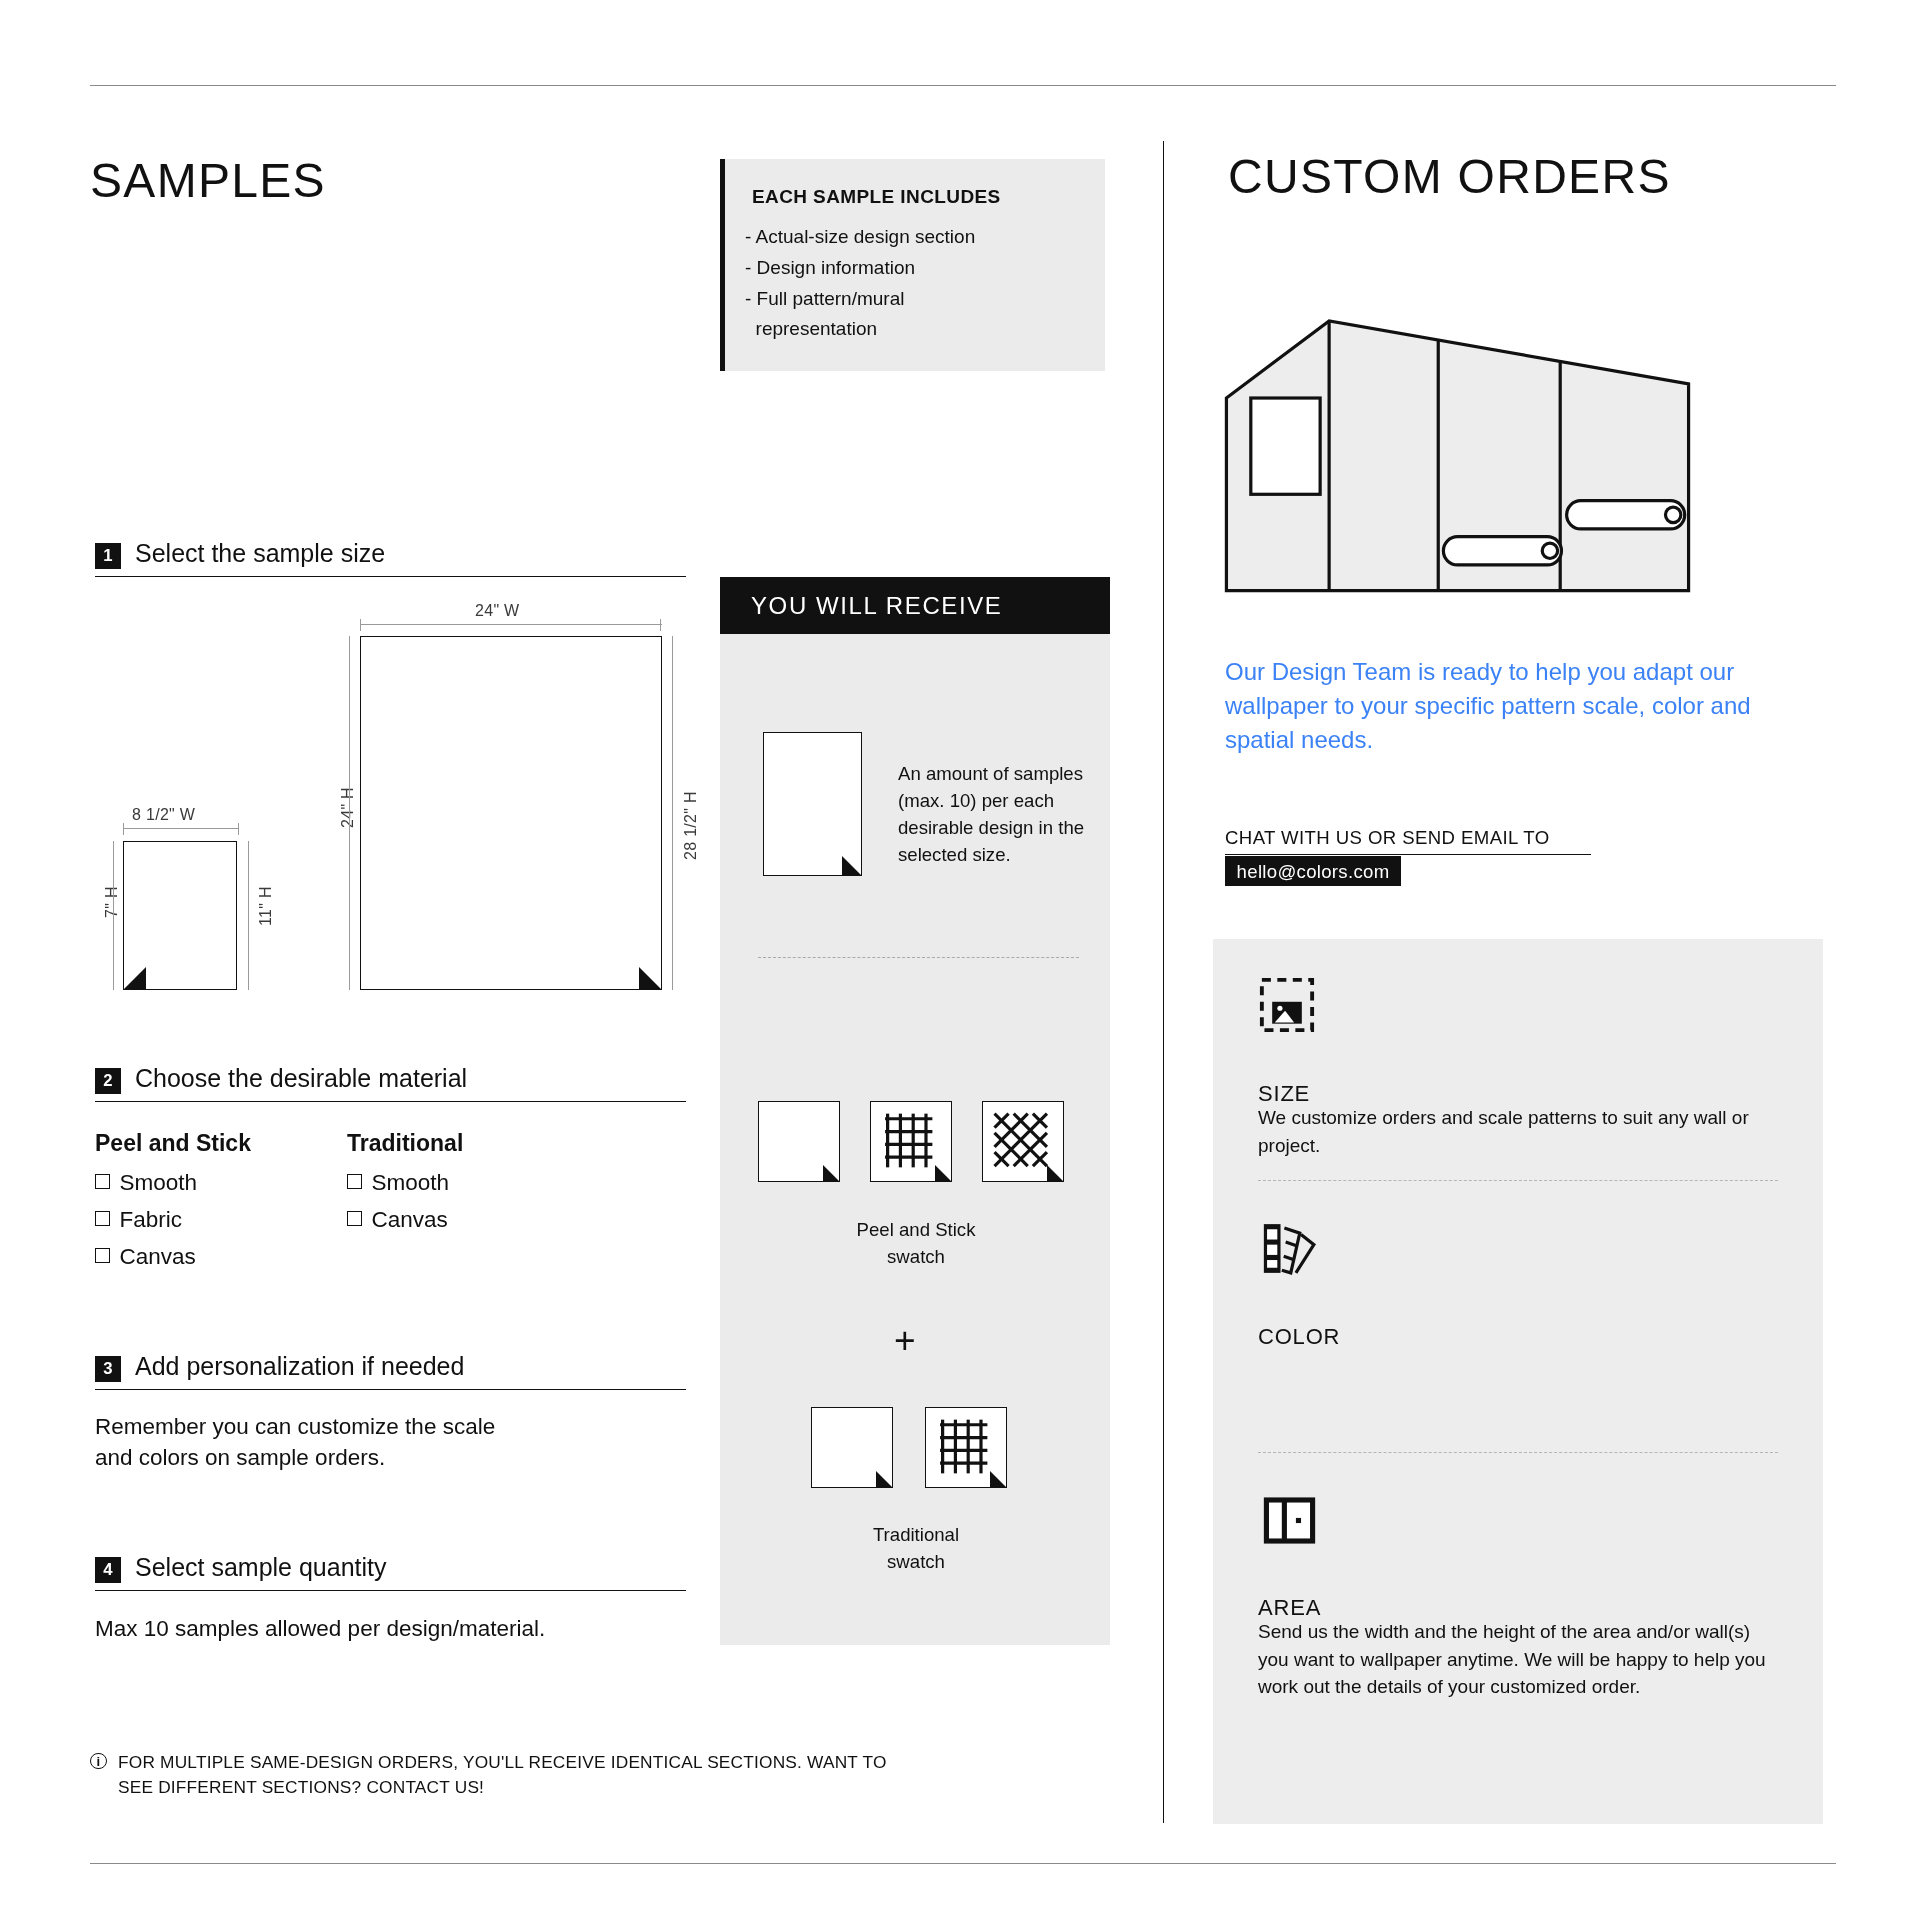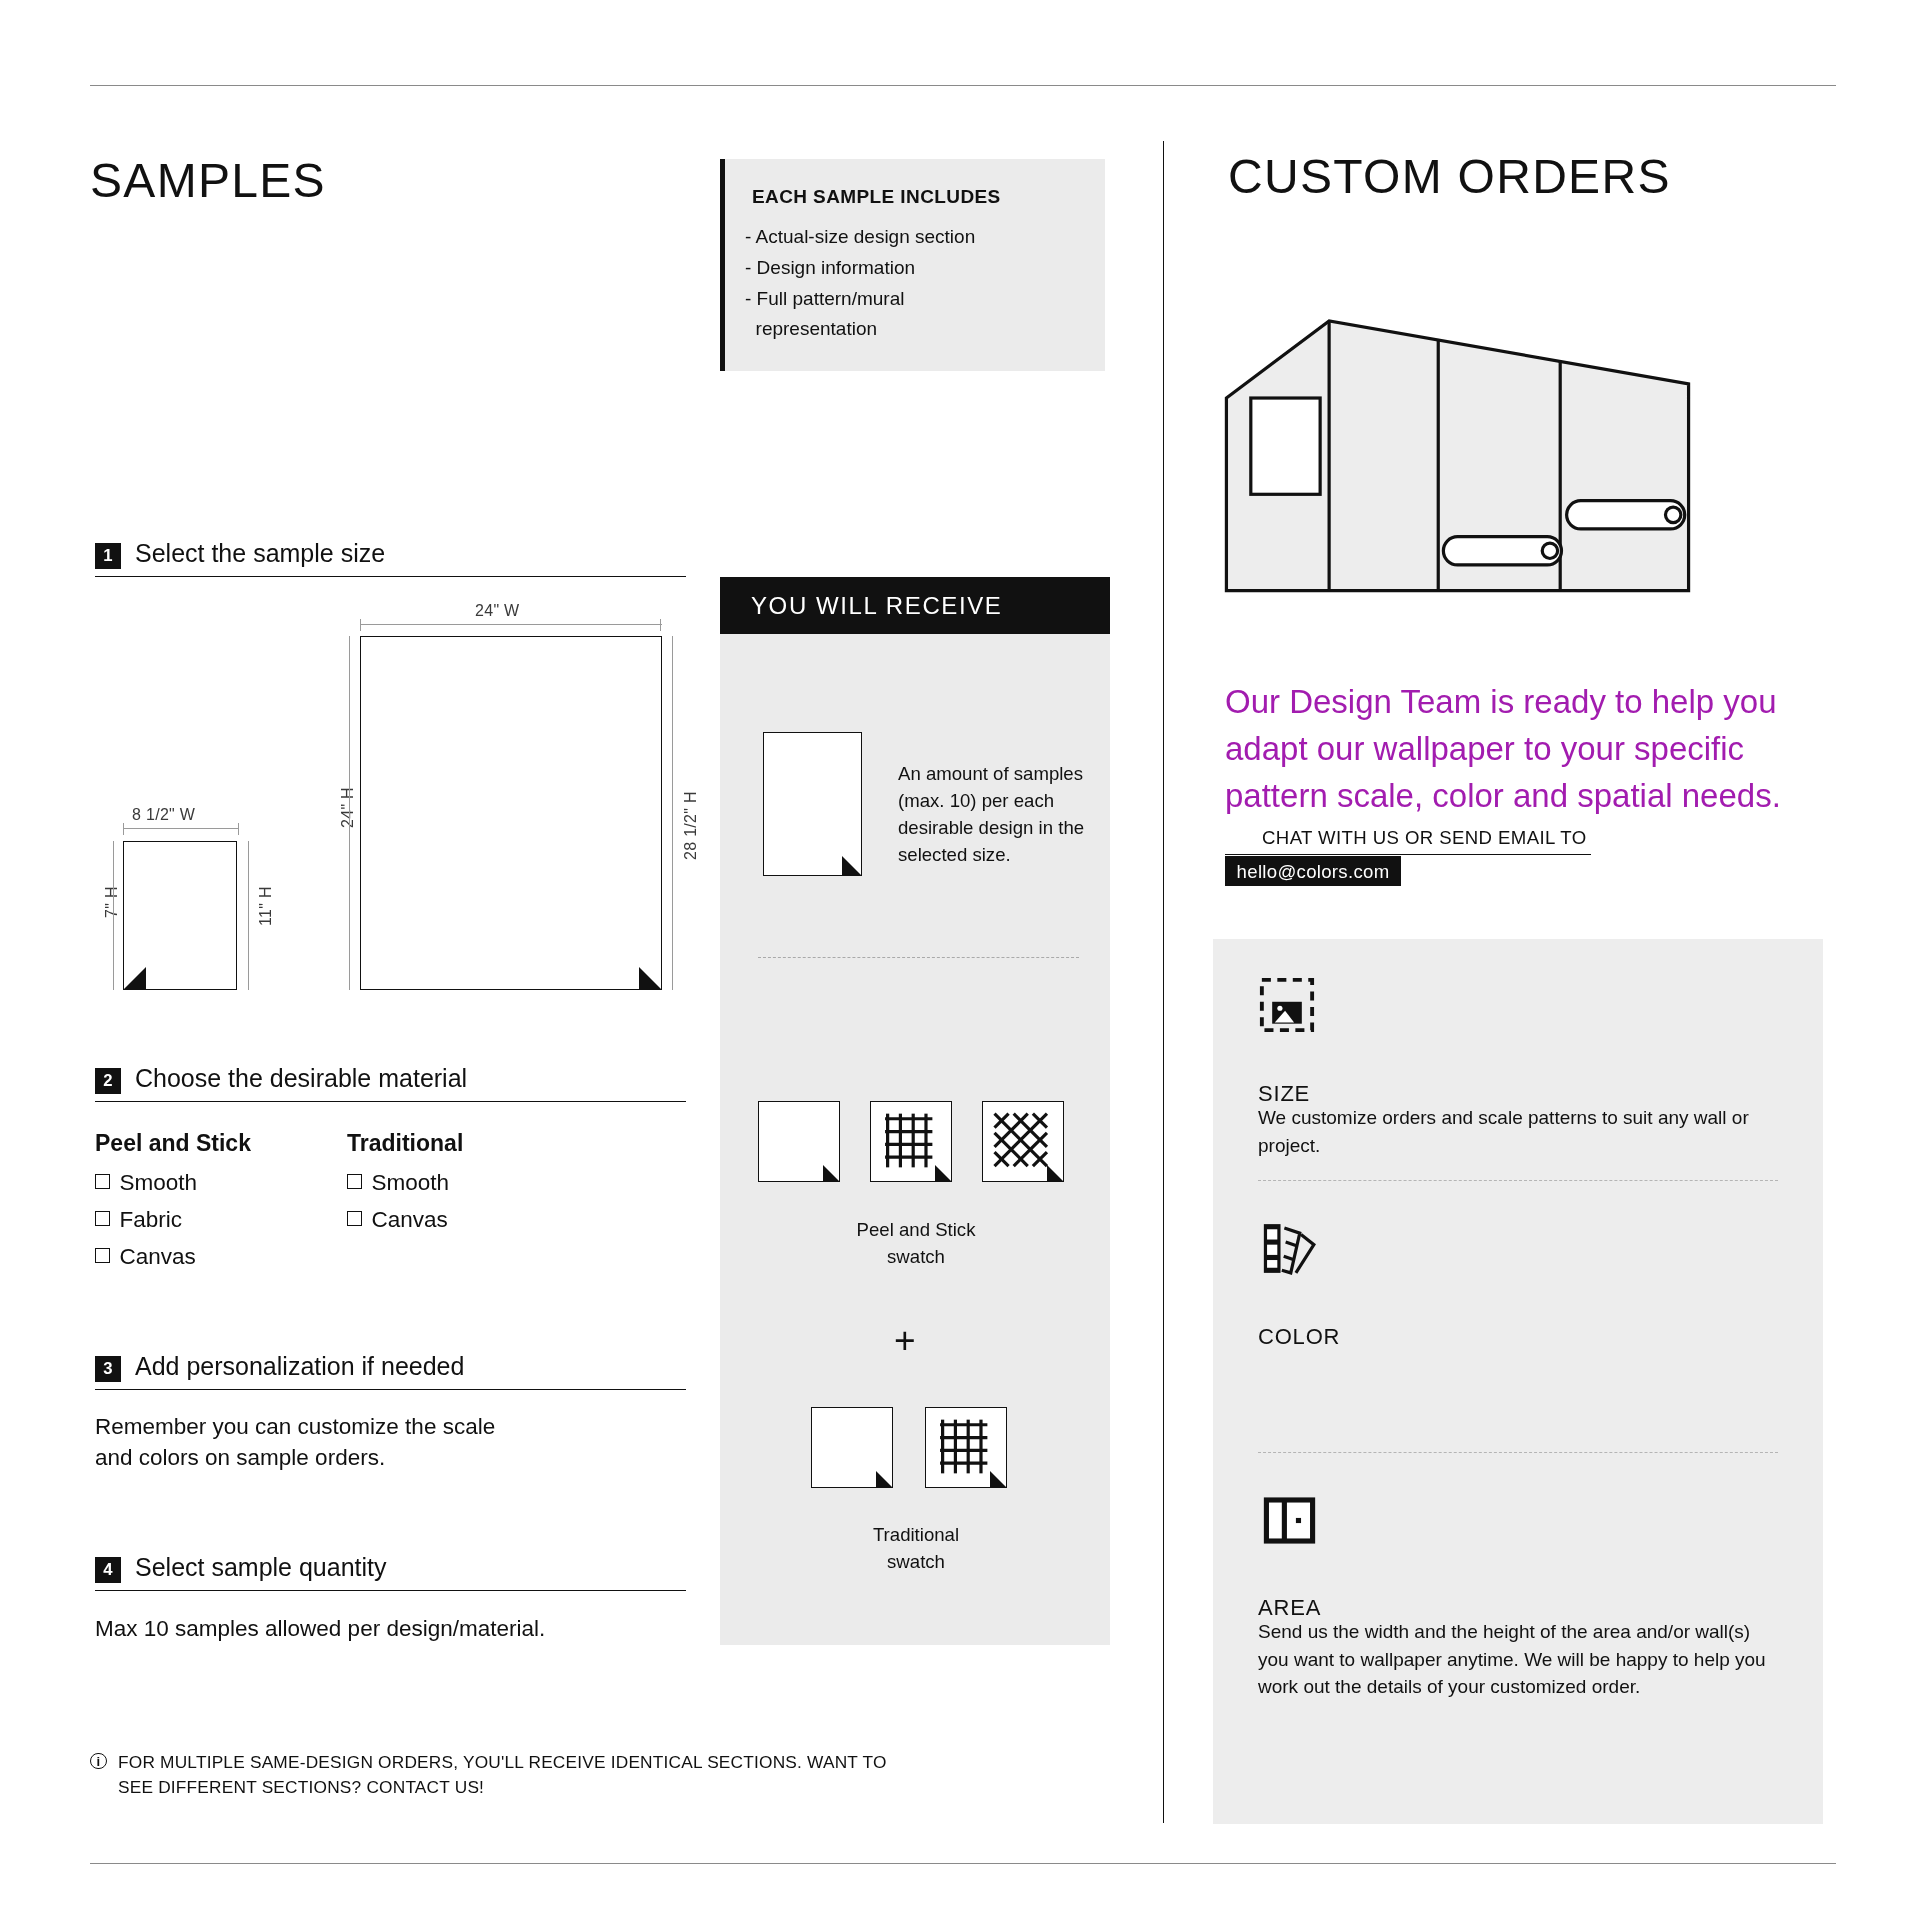--- a/index.html
+++ b/index.html
@@ -196,26 +196,26 @@
     font-size: 37px; color: #111; font-weight: 300;
   }
 
   
   .custom-title {
     position: absolute; left: 1228px; top: 149px;
     font-size: 48px; letter-spacing: 1.3px; color:#111;
   }
   .room-svg { position: absolute; left: 1220px; top: 308px; }
   .custom-lead {
-    position: absolute; left: 1225px; top: 679px; width: 597px;
-    font-size: 33px; line-height: 1.42; color: #a21caf;
+    position: absolute; left: 1225px; top: 655px; width: 597px;
+    font-size: 24px; line-height: 1.42; color: #3b82f6;
   }
   .chat-label {
     position: absolute; left: 1225px; top: 827px;
-    font-size: 18.6px; letter-spacing: 0.4px; color:#111;margin-left:37px;
+    font-size: 18.6px; letter-spacing: 0.4px; color:#111;
   }
   .chat-underline {
     position: absolute; left: 1225px; top: 854px; width: 366px; height: 1.3px; background:#111;
   }
   .email-chip {
     position: absolute; left: 1225px; top: 856px; height: 29.5px;
     background: #111; color: #fff; font-size: 18.6px; padding: 5.1px 11.6px 5.1px 11.6px;
     letter-spacing: 0.3px;
   }
   .features-panel {

